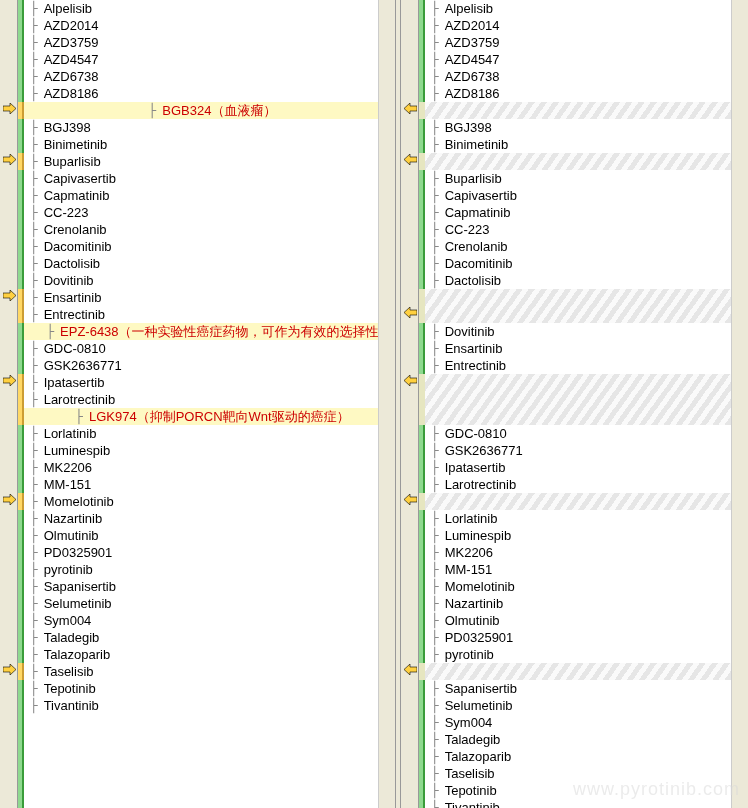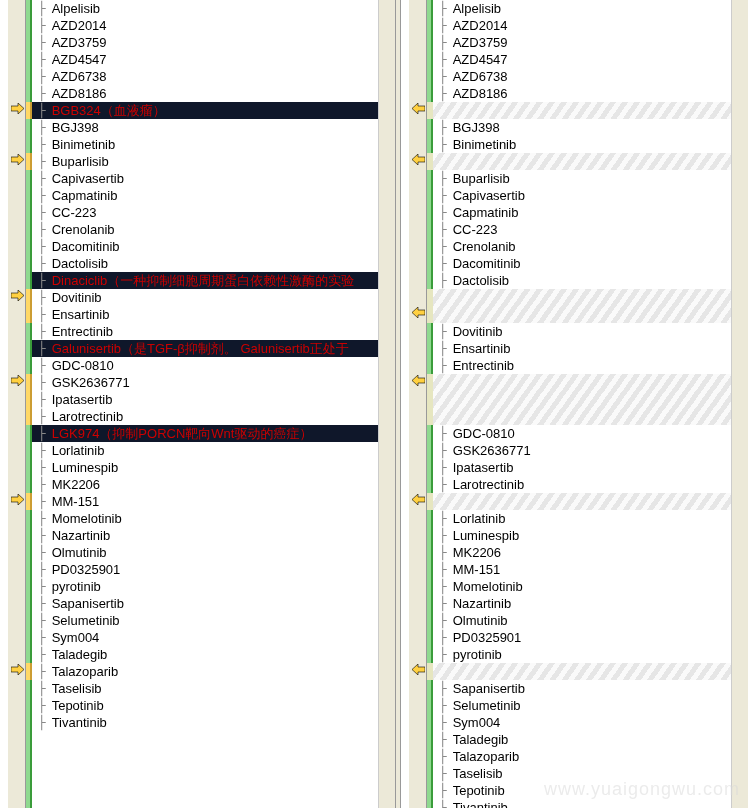--- a/index.html
+++ b/index.html
@@ -1,32 +1,32 @@
 <!DOCTYPE html>
 <html><head>
 <meta charset="utf-8">
 <style>
 * { margin:0; padding:0; box-sizing:border-box; }
 body { font-family:"Microsoft YaHei",Arial,sans-serif; font-size:13px; background:#fff; width:748px; height:808px; overflow:hidden; position:relative; }
 .container { display:flex; width:748px; height:808px; }
-.pane { position:relative; display:flex;padding-left:8px; }
+.pane { position:relative; display:flex; }
 .pane.left { width:395px; }
 .splitter { width:6px; background:#ece9d8; border-left:1px solid #999; border-right:1px solid #999; }
 .pane.right { width:347px; }
 .gutter { width:18px; background:#ece9d8; border-right:1px solid #999; position:relative; }
 .arrow { position:absolute; left:2px; width:14px; height:13px; display:flex; align-items:center; justify-content:center; }
 .arrow svg { width:13px; height:11px; }
 .linebar { width:6px; background:#fff; }
 .lineseg { width:6px; height:17px; }
 .lineseg.n { background:#8fd98f; border-right:2px solid #3a9c3a; }
 .lineseg.d { background:#ffd866; border-right:2px solid #cc9d33; }
 .lineseg.m { background:#e6e6c0; }
 .content { flex:1; overflow:hidden; position:relative; }
 .row { height:17px; line-height:17px; padding-left:6px; white-space:nowrap; overflow:hidden; color:#000; font-size:13px; }
-.row.diff { background:#0f172a; color:#c00; }
+.row.diff { background:#fef9c3; color:#c00;text-align:center; }
 .row.miss { background:repeating-linear-gradient(125deg,#fafafa 0 5px,#e6e6e6 5px 10px); }
 .tree-prefix { color:#888; font-family:monospace; letter-spacing:-1px; }
 .scroll { position:absolute; right:0; top:0; bottom:0; width:17px; background:#ece9d8; border-left:1px solid #ccc; }
 .watermark { position:absolute; bottom:8px; right:8px; font-size:18px; color:#d8d8d8; font-family:Arial; letter-spacing:1px; opacity:.5; user-select:none; }
 </style>
 </head>
 <body>
 
 <div class="container">
   <div class="pane left">
@@ -122,25 +122,24 @@
         <div class="row diff"><span class="tree-prefix">├ </span>BGB324（血液瘤）</div>
         <div class="row"><span class="tree-prefix">├ </span>BGJ398</div>
         <div class="row"><span class="tree-prefix">├ </span>Binimetinib</div>
         <div class="row"><span class="tree-prefix">├ </span>Buparlisib</div>
         <div class="row"><span class="tree-prefix">├ </span>Capivasertib</div>
         <div class="row"><span class="tree-prefix">├ </span>Capmatinib</div>
         <div class="row"><span class="tree-prefix">├ </span>CC-223</div>
         <div class="row"><span class="tree-prefix">├ </span>Crenolanib</div>
         <div class="row"><span class="tree-prefix">├ </span>Dacomitinib</div>
         <div class="row"><span class="tree-prefix">├ </span>Dactolisib</div>
-        <div class="row diff"><span class="tree-prefix">├ </span>Dinaciclib（一种抑制细胞周期蛋白依赖性激酶的实验</div>
         <div class="row"><span class="tree-prefix">├ </span>Dovitinib</div>
         <div class="row"><span class="tree-prefix">├ </span>Ensartinib</div>
         <div class="row"><span class="tree-prefix">├ </span>Entrectinib</div>
-        <div class="row diff"><span class="tree-prefix">├ </span>Galunisertib（是TGF-β抑制剂。 Galunisertib正处于</div>
+        <div class="row diff"><span class="tree-prefix">├ </span>EPZ-6438（一种实验性癌症药物，可作为有效的选择性</div>
         <div class="row"><span class="tree-prefix">├ </span>GDC-0810</div>
         <div class="row"><span class="tree-prefix">├ </span>GSK2636771</div>
         <div class="row"><span class="tree-prefix">├ </span>Ipatasertib</div>
         <div class="row"><span class="tree-prefix">├ </span>Larotrectinib</div>
         <div class="row diff"><span class="tree-prefix">├ </span>LGK974（抑制PORCN靶向Wnt驱动的癌症）</div>
         <div class="row"><span class="tree-prefix">├ </span>Lorlatinib</div>
         <div class="row"><span class="tree-prefix">├ </span>Luminespib</div>
         <div class="row"><span class="tree-prefix">├ </span>MK2206</div>
         <div class="row"><span class="tree-prefix">├ </span>MM-151</div>
         <div class="row"><span class="tree-prefix">├ </span>Momelotinib</div>
@@ -289,13 +288,13 @@
         <div class="row"><span class="tree-prefix">├ </span>Sym004</div>
         <div class="row"><span class="tree-prefix">├ </span>Taladegib</div>
         <div class="row"><span class="tree-prefix">├ </span>Talazoparib</div>
         <div class="row"><span class="tree-prefix">├ </span>Taselisib</div>
         <div class="row"><span class="tree-prefix">├ </span>Tepotinib</div>
         <div class="row"><span class="tree-prefix">├ </span>Tivantinib</div>
         <div class="scroll"></div>
     </div>
   </div>
 </div>
-<div class="watermark">www.yuaigongwu.com</div>
+<div class="watermark">www.pyrotinib.com</div>
 
 </body></html>

